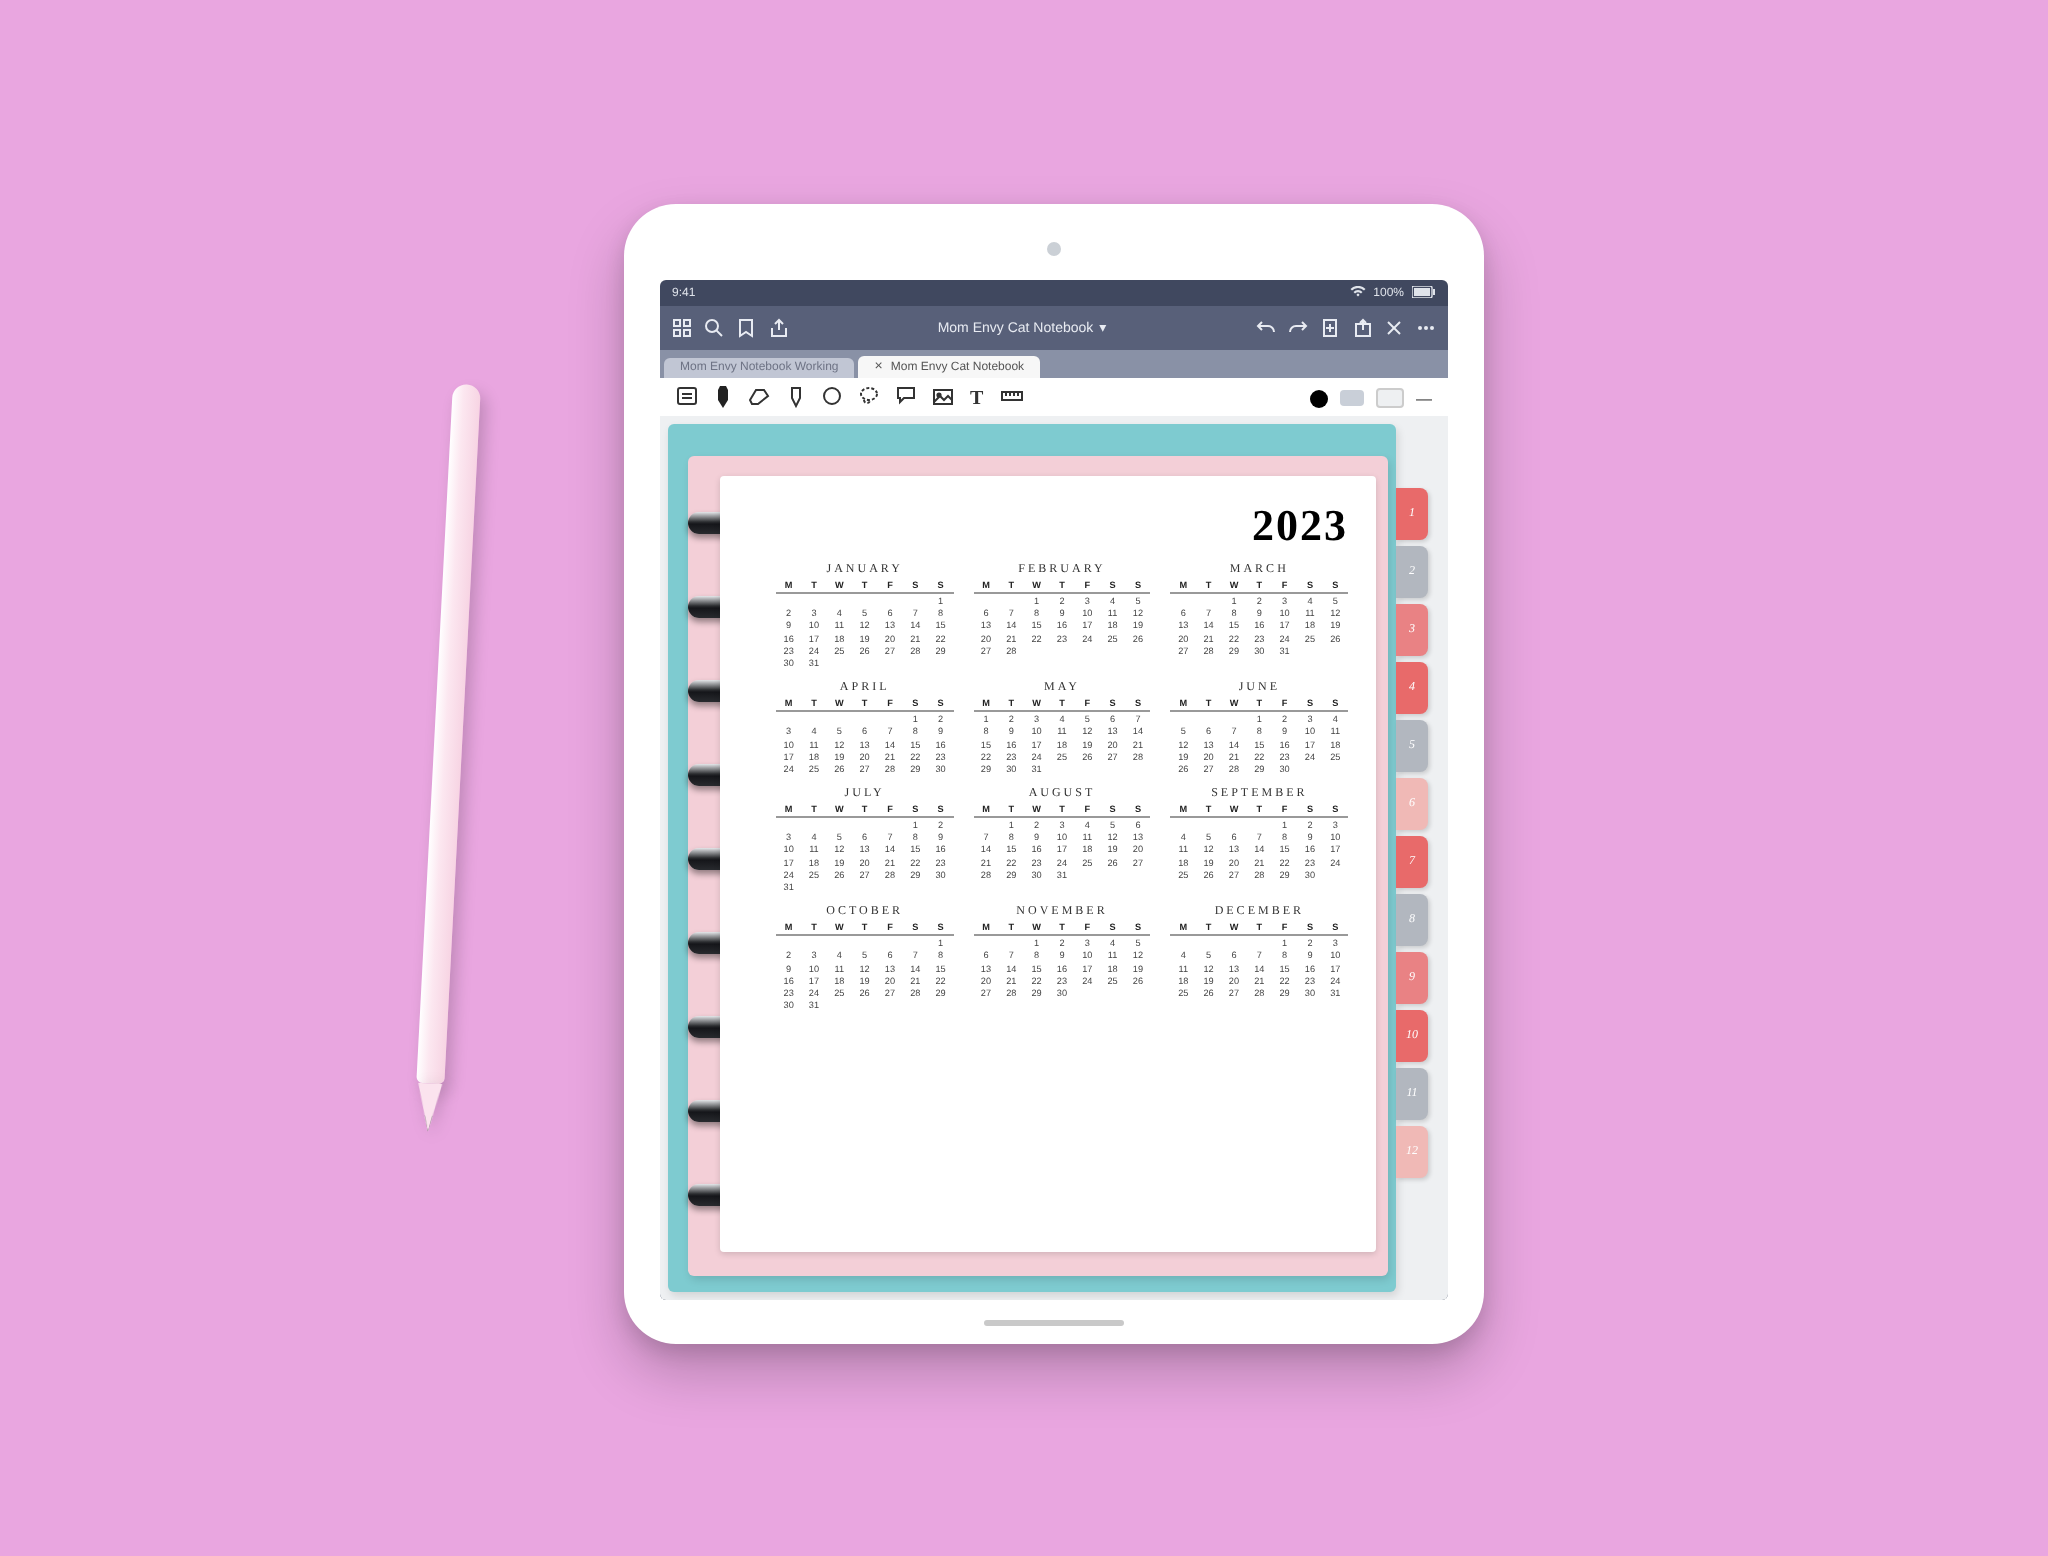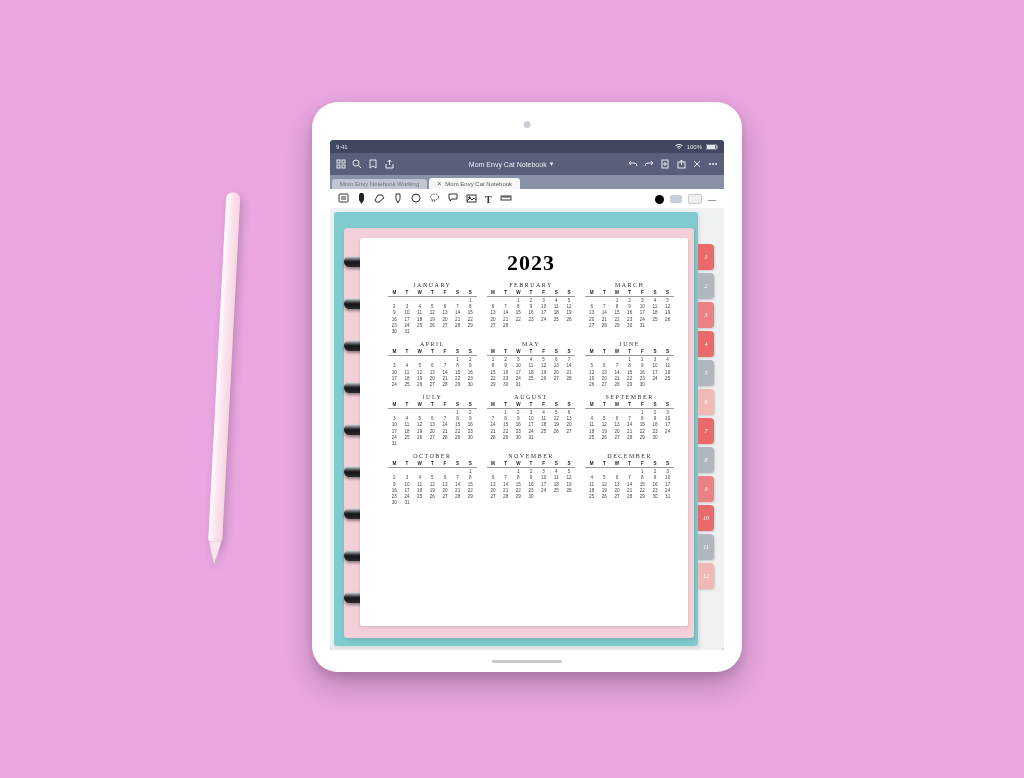--- a/index.html
+++ b/index.html
@@ -36,21 +36,21 @@
   .page{position:absolute;left:30px;top:30px;right:36px;bottom:24px;background:#fff;border-radius:2px;box-shadow:0 1px 3px rgba(0,0,0,.15);}
   
   .rings{position:absolute;left:8px;top:42px;bottom:40px;width:36px;display:flex;flex-direction:column;justify-content:space-between;}
   .ring{width:36px;height:24px;position:relative;}
   .ring::before{content:"";position:absolute;left:6px;top:6px;width:24px;height:11px;border-radius:10px;background:linear-gradient(180deg,#e5e7ea,#2b2d30 45%,#15161a 55%,#282a2e);box-shadow:0 2px 3px rgba(0,0,0,.4);}
   
   .sidetabs{position:absolute;right:10px;top:36px;display:flex;flex-direction:column;gap:3px;}
   .stab{width:16px;height:26px;border-radius:0 4px 4px 0;color:#fff;font-size:6px;display:flex;align-items:center;justify-content:center;font-family:Georgia,serif;font-style:italic;box-shadow:1px 1px 2px rgba(0,0,0,.15);}
   
   .page-inner{position:absolute;inset:0;padding:12px 14px 10px 28px;}
-  .year{text-align:center;font-family:Georgia,'Times New Roman',serif;font-weight:700;font-size:22px;letter-spacing:1px;margin:0 0 6px 0;}
+  .year{text-align:right;font-family:Georgia,'Times New Roman',serif;font-weight:700;font-size:22px;letter-spacing:1px;margin:0 0 6px 0;}
   .cal-grid{display:grid;grid-template-columns:repeat(3,1fr);grid-template-rows:repeat(4,auto);gap:6px 10px;}
   .month{font-size:4.6px;color:#444;}
   .mname{text-align:center;font-family:Georgia,serif;font-size:6px;letter-spacing:1.5px;margin-bottom:2px;color:#333;}
   .dow,.wk{display:grid;grid-template-columns:repeat(7,1fr);text-align:center;}
   .dow{font-weight:700;color:#222;border-bottom:.5px solid #999;padding-bottom:1px;margin-bottom:1px;}
   .wk span{line-height:1.35;}
   .ico{display:inline-block}
 </style>
 </head>
 <body>

